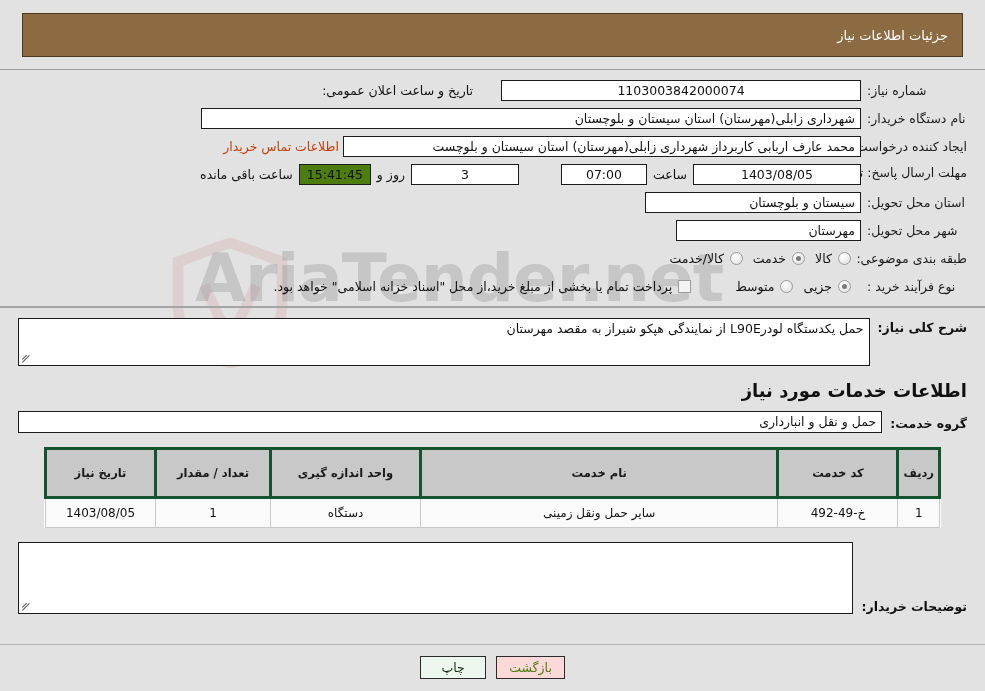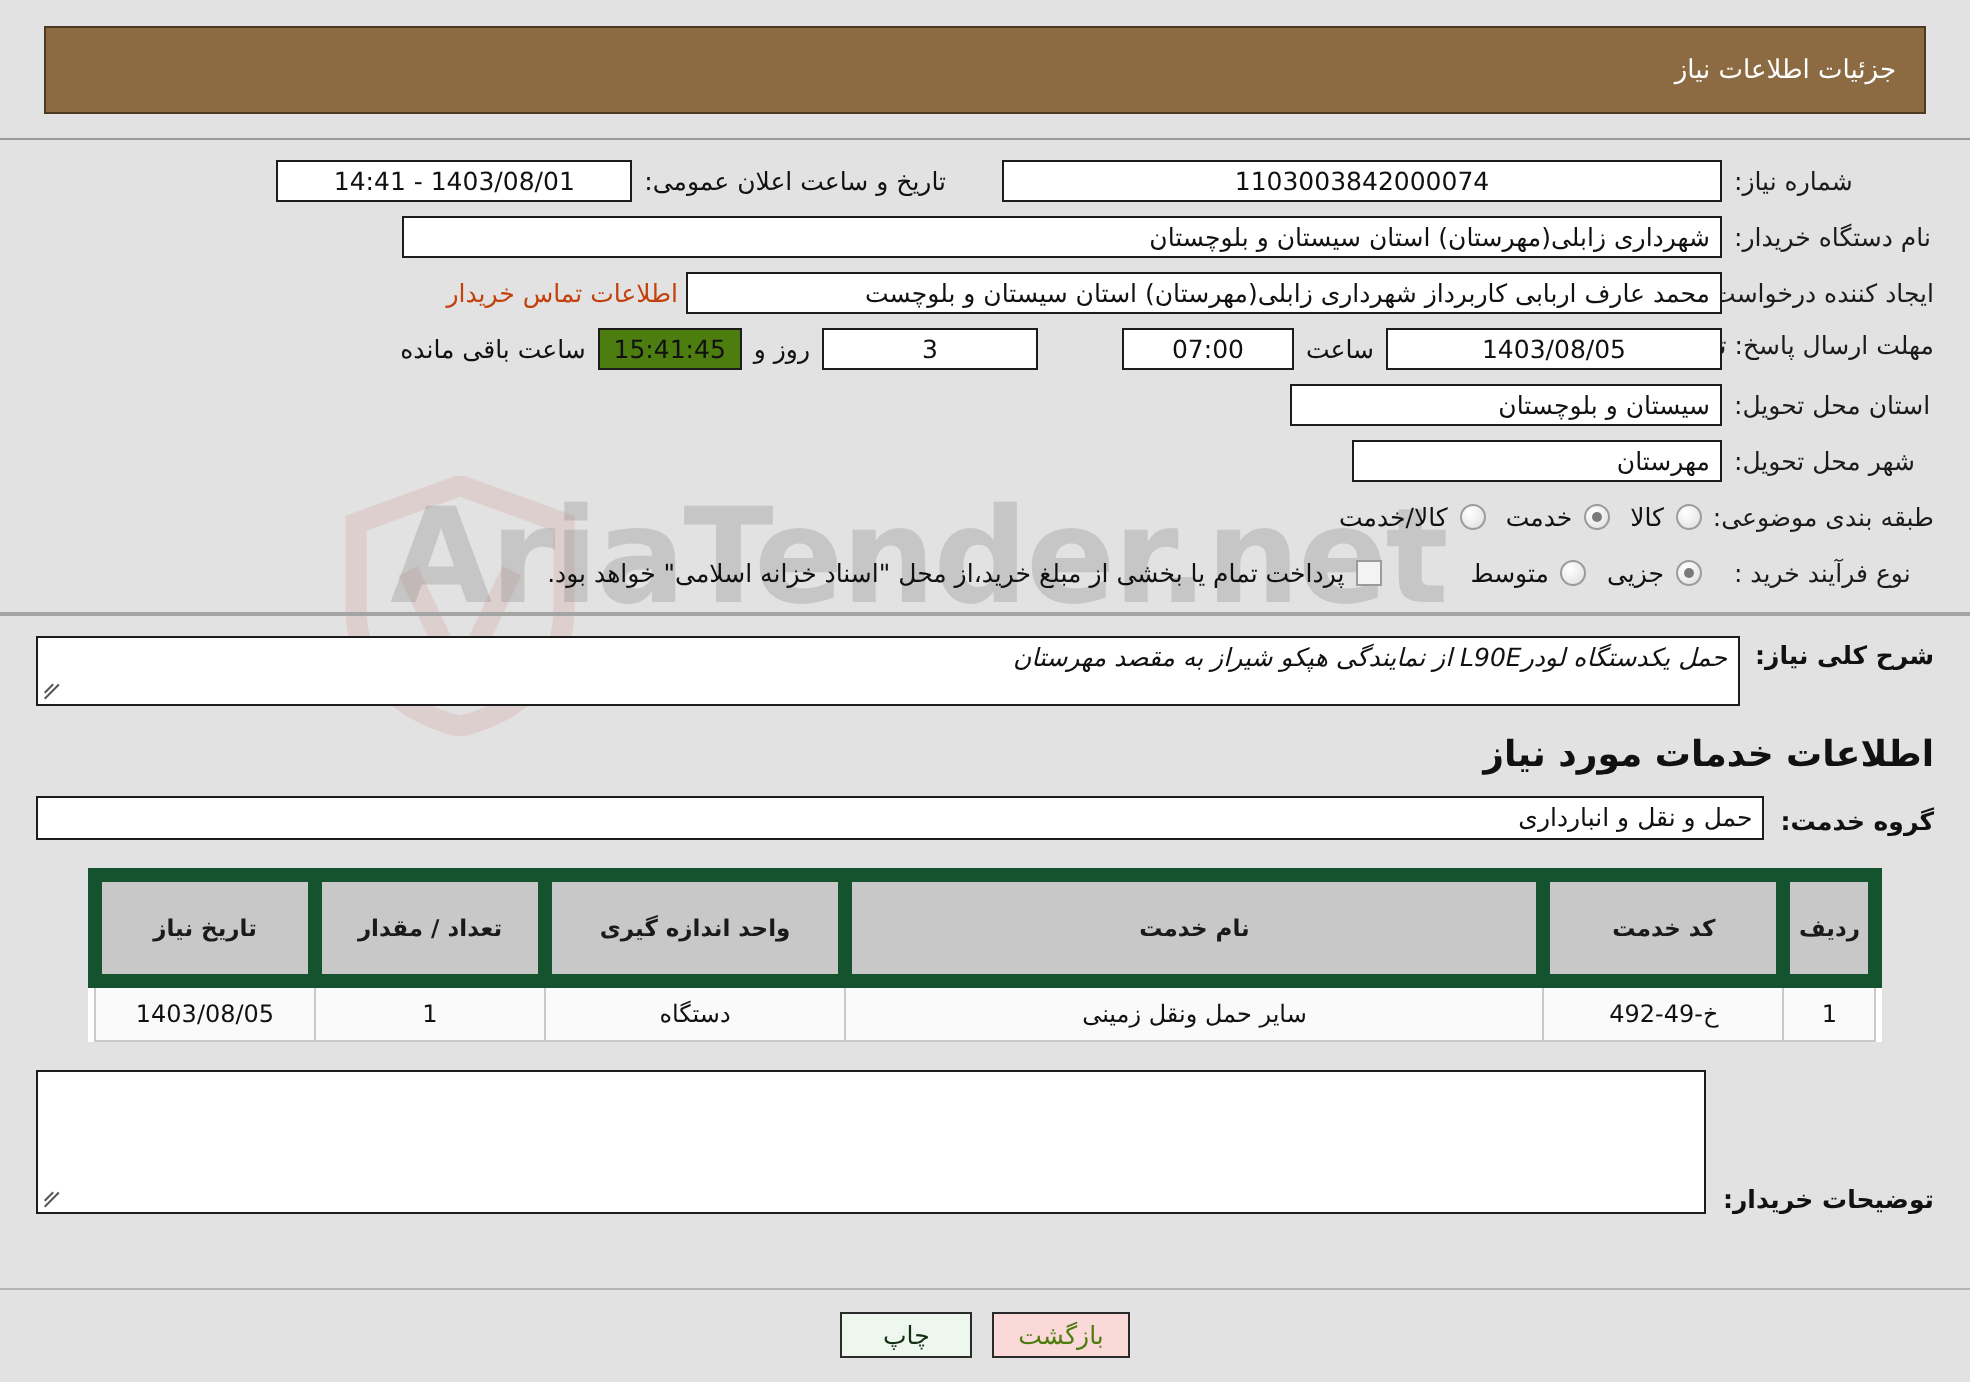--- a/index.html
+++ b/index.html
@@ -162,21 +162,21 @@
   .ta {
     background:#fff;
     border:1px solid #1c1c1c;
     flex: 1 1 auto;
     position: relative;
     font-size: 12.5px;
     padding: 2px 5px;
     color:#111;
     overflow:hidden;
   }
-  .ta.h42 { height: 35px; font-style: italic; }
+  .ta.h42 { height: 48px; }
   .ta.h70 { height: 72px; }
   .resize-grip {
     position:absolute;
     left: 3px; bottom: 2px;
     width: 10px; height: 10px;
     pointer-events:none;
   }
   .resize-grip i {
     position:absolute;
     background:#555;
@@ -196,21 +196,21 @@
   
   .tbl-wrap { margin: 10px 44px 0 44px; position: relative; z-index:1; }
   table.items {
     width:100%;
     border-collapse: collapse;
     font-size: 12px;
     background:#fff;
   }
   table.items th {
     background:#c8c8c8;
-    border:7px solid #14532d;
+    border:3px solid #14532d;
     height:39px;
     font-weight:bold;
     font-size:11.5px;
     color:#1a1a1a;
     padding: 16px 4px;
   }
   table.items td {
     border:1px solid #c9c9c9;
     height:30px;
     text-align:center;
@@ -265,21 +265,20 @@
 </div>
 
 <div class="panel">
 
   <div class="top-form">
 
     <div class="frow">
       <span class="lbl w150">شماره نیاز:</span>
       <div class="fld num" style="width:360px;">1103003842000074</div>
       <span class="inline-label" style="margin-right:22px;">تاریخ و ساعت اعلان عمومی:</span>
-      <div class="fld num" style="width:178px;">14:41 - 1403/08/01</div>
     </div>
 
     <div class="frow">
       <span class="lbl w150">نام دستگاه خریدار:</span>
       <div class="fld rt" style="width:660px;">شهرداری زابلی(مهرستان) استان سیستان و بلوچستان</div>
     </div>
 
     <div class="frow">
       <span class="lbl w150">ایجاد کننده درخواست:</span>
       <div class="fld rt" style="width:518px;">محمد عارف اربابی کاربرداز شهرداری زابلی(مهرستان) استان سیستان و بلوچست</div>

